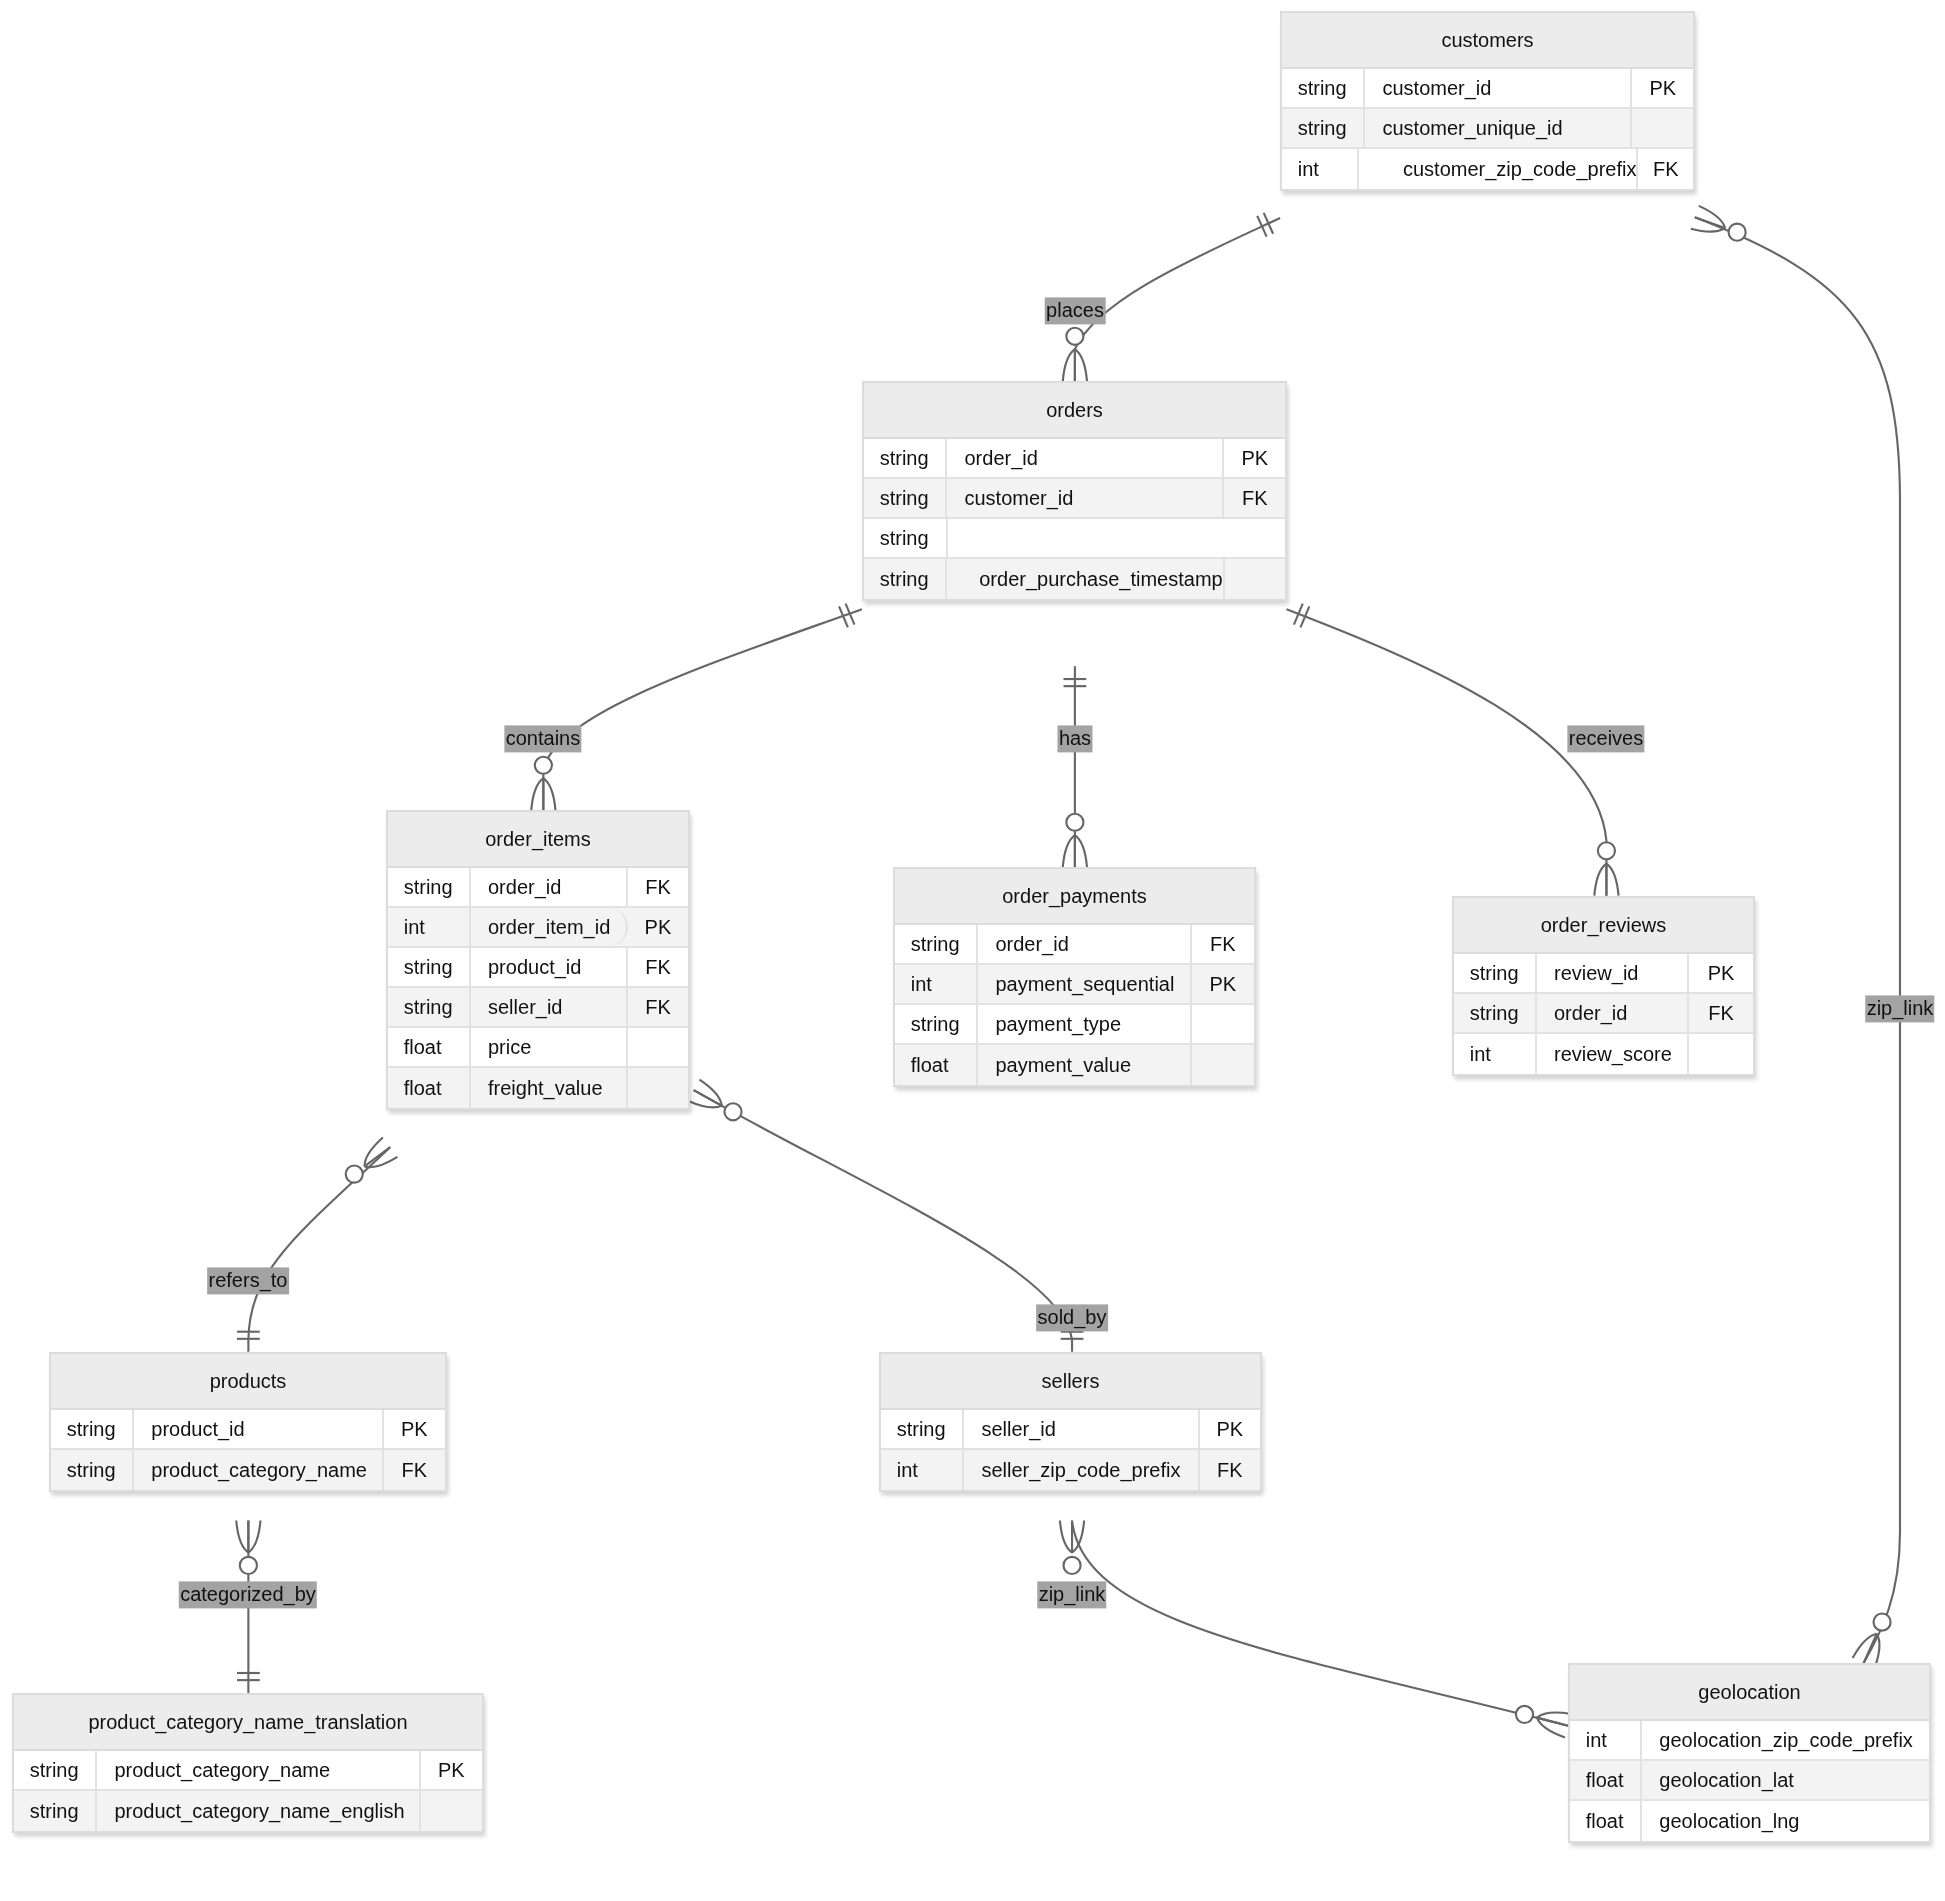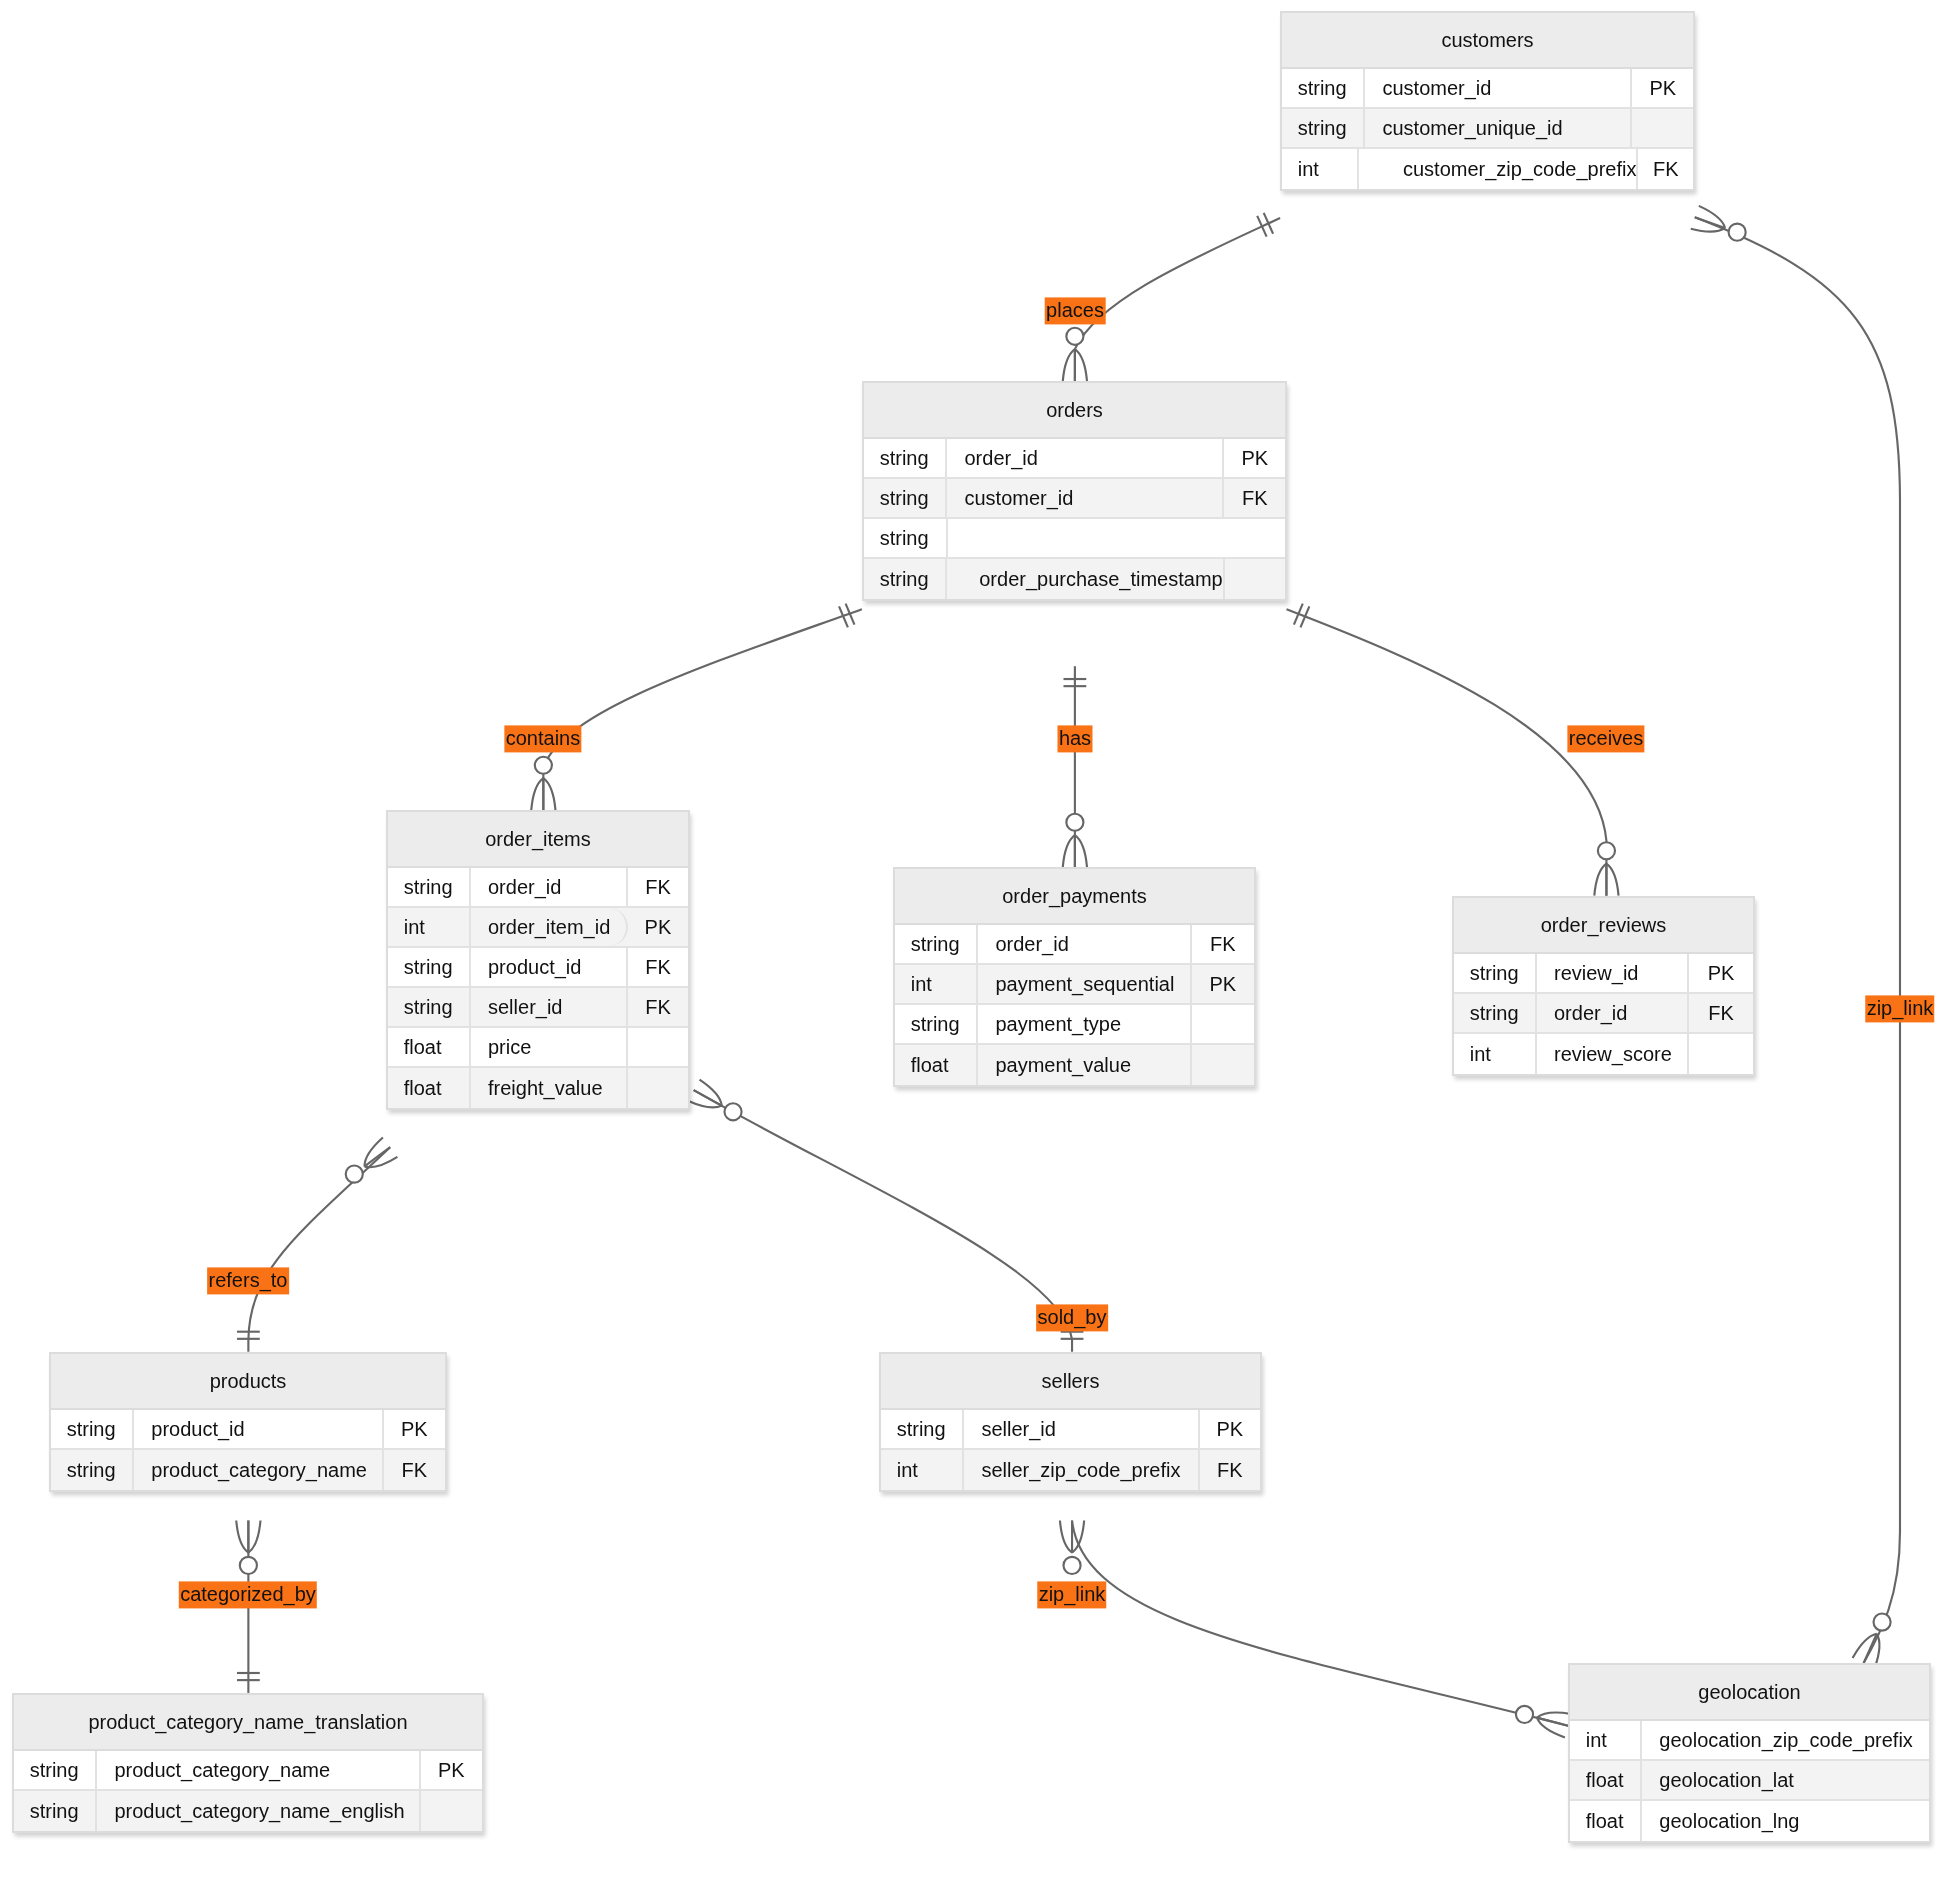--- a/index.html
+++ b/index.html
@@ -11,21 +11,21 @@
   .entity-title { height: 56px; background: #ececec; border-bottom: 2.9px solid #dcdcdc;
             display: flex; align-items: center; justify-content: center;
             font-size: 20px; box-sizing: border-box; }
   .entity-row { display: flex; height: 40px; border-bottom: 2.1px solid #e2e2e2; box-sizing: border-box; }
   .entity-row:last-child { border-bottom: none; }
   .entity-row.alt { background: #f3f3f3; }
   .cell { display: flex; align-items: center; font-size: 20px; box-sizing: border-box;
           border-right: 2.1px solid #e2e2e2; padding-left: 15.7px; white-space: nowrap; }
   .cell:last-child { border-right: none; }
   .cell.key { justify-content: center; padding-left: 0; }
-  .edge-label { position: absolute; font-size: 20px; background: #f97316; padding: 2.1px 1.4px;
+  .edge-label { position: absolute; font-size: 20px; background: #a3a3a3; padding: 2.1px 1.4px;
                 line-height: 23px; transform: translate(-50%, -50%); white-space: nowrap; }
 </style>
 </head>
 <body>
 
 <svg id="edges" xmlns="http://www.w3.org/2000/svg" viewBox="0 0 2730 2668" width="1946" height="1901">
     <g>
       <path d="M1796,306 C1680,360 1540,420 1508,490 L1508,535" stroke="#666666" stroke-width="3" fill="none"></path>
       <line x1="1786.1512477441088" y1="327.97730827472003" x2="1773.0195780695872" y2="298.7958201091167" stroke="#666666" stroke-width="3" fill="none"></line>
       <line x1="1777.032032692358" y1="332.08095504800804" x2="1763.9003630178363" y2="302.8994668824047" stroke="#666666" stroke-width="3" fill="none"></line>

